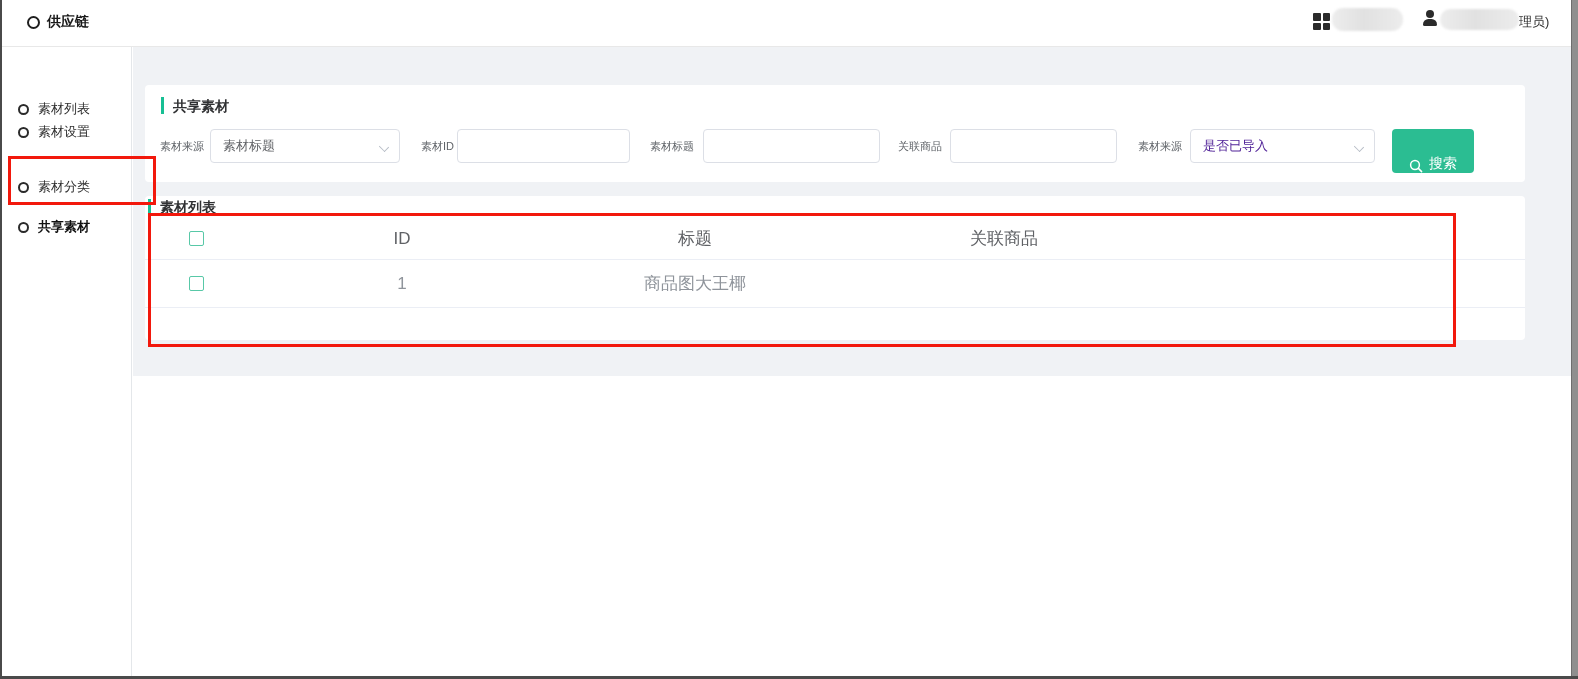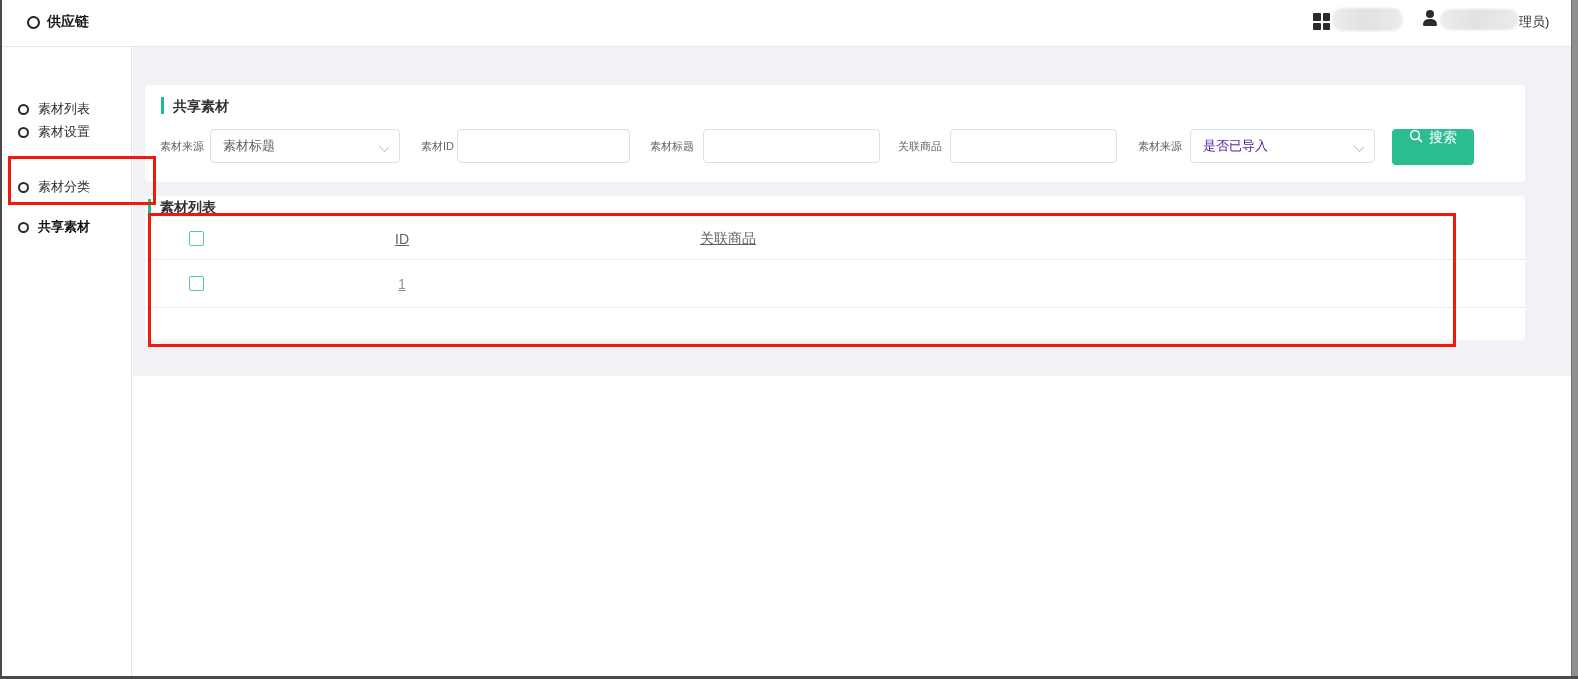--- a/index.html
+++ b/index.html
@@ -52,31 +52,31 @@
     position:absolute; top:0; height:34px; background:#fff;
     border:1px solid #dcdfe6; border-radius:4px; font-size:13px; color:#606266;
   }
   .f-input { padding:0 10px; outline:none; font-family:inherit; }
   .f-select { display:flex; align-items:center; padding:0 28px 0 12px; cursor:pointer; }
   .f-select .sel-text { flex:1; white-space:nowrap; overflow:hidden; }
   .f-select .sel-text.placeholder { color:#4c1d95; }
   .chevron { position:absolute; right:11px; top:13px; width:8px; height:8px; }
   .chevron::before { content:""; position:absolute; left:0; top:0; width:7px; height:7px;
     border-right:1.5px solid #b6bcc6; border-bottom:1.5px solid #b6bcc6; transform:rotate(45deg) scale(1,0.8); }
-  .search-btn { position:absolute; top:0; left:1247px; width:82px; height:36px; background:#2bbd92; border:none;
+  .search-btn { position:absolute; top:0; left:1247px; width:82px; height:44px; background:#2bbd92; border:none;
     border-radius:4px; color:#fff; font-size:14px; font-family:inherit; cursor:pointer;
-    display:flex; align-items:flex-start; justify-content:center; gap:6px; }
+    display:flex; align-items:flex-end; justify-content:center; gap:6px; }
   .search-btn svg { display:block; }
 
   
   .tbl { position:absolute; left:0; top:22px; width:1380px; }
   .tbl-row { display:flex; width:100%; border-bottom:1px solid #ebeef5; }
   .tbl-row.head { height:42px; }
   .tbl-row.data { height:48px; }
-  .tbl-cell { display:flex; align-items:center; justify-content:center; font-size:14px; color:#606266;text-decoration:underline; }
+  .tbl-cell { display:flex; align-items:center; justify-content:center; font-size:17px; color:#606266; }
   .tbl-row.data .tbl-cell { color:#8f949b; }
   .c0 { width:102px; } .c1 { width:310px; } .c2 { width:276px; } .c3 { width:342px; } .c4 { width:350px; }
   .checkbox { width:15px; height:15px; border:1px solid #58c8a7; border-radius:2px; background:#fff; cursor:pointer; }
 
   
   .anno { position:absolute; border:3px solid #f2180c; background:transparent; z-index:40; pointer-events:none; }
   .anno-1 { left:8px;   top:156px; width:148px;  height:49px; }
   .anno-2 { left:148px; top:213px; width:1308px; height:134px; }
 </style>
 </head>
@@ -155,27 +155,29 @@
 
 <div class="card card-2">
   <span class="sec-bar" style="left:3px; top:3px; height:16px"></span>
   <span class="sec-title" style="left:15px; top:3px">素材列表</span>
   <div class="tbl">
     <div class="tbl-row head">
       <div class="tbl-cell c0">
         <span class="checkbox"></span>
       </div>
       <div class="tbl-cell c1">ID</div>
+      <div class="tbl-cell c2">标题</div>
       <div class="tbl-cell c3">关联商品</div>
     </div>
     <div class="tbl-row data">
       <div class="tbl-cell c0">
         <span class="checkbox"></span>
       </div>
       <div class="tbl-cell c1">1</div>
+      <div class="tbl-cell c2">商品图大王椰</div>
       <div class="tbl-cell c3"></div>
     </div>
   </div>
 </div>
 
 <div class="anno anno-1"></div>
 <div class="anno anno-2"></div>
 
 <div class="scrollbar"></div>
 <div class="frame-left"></div>

